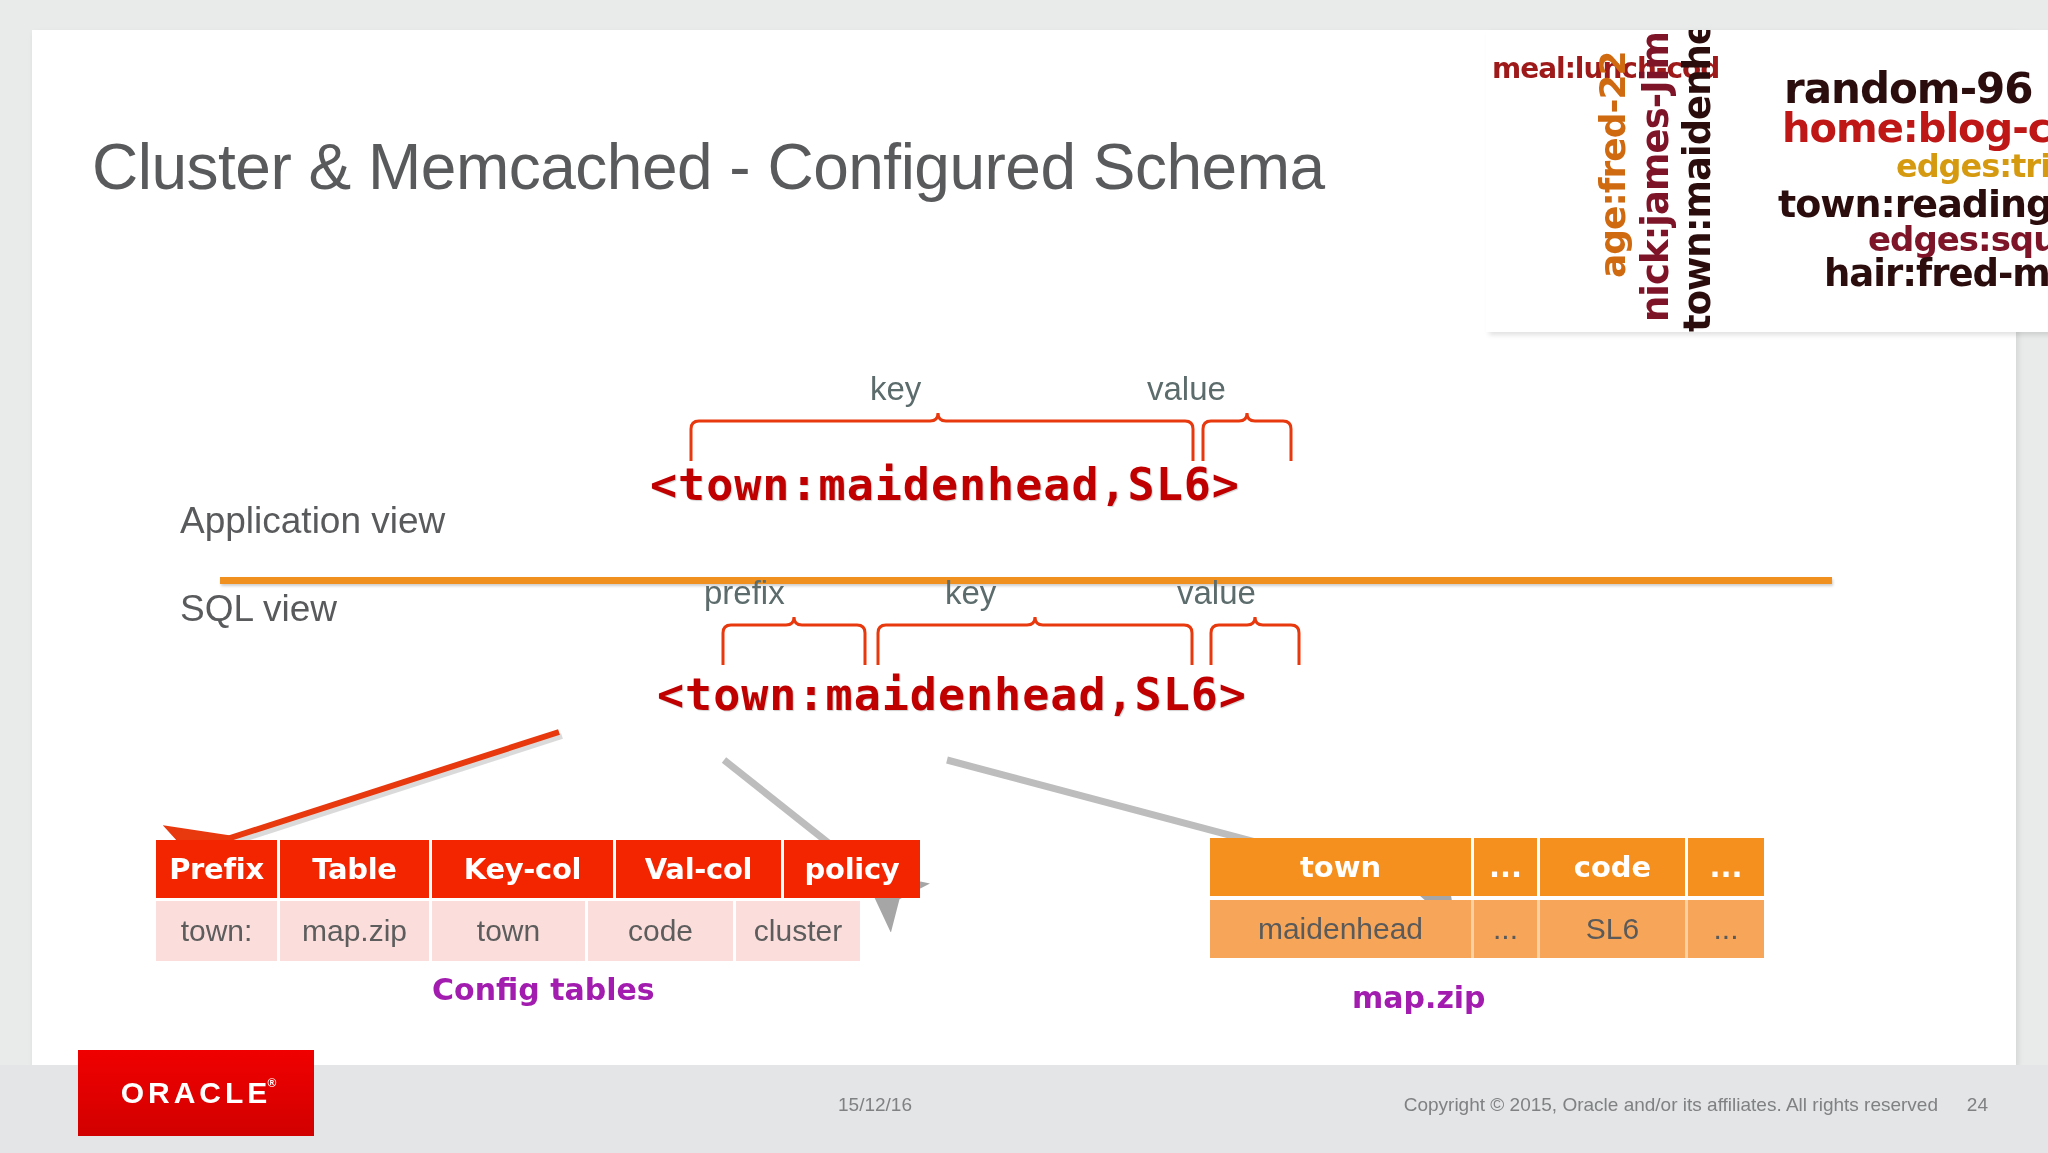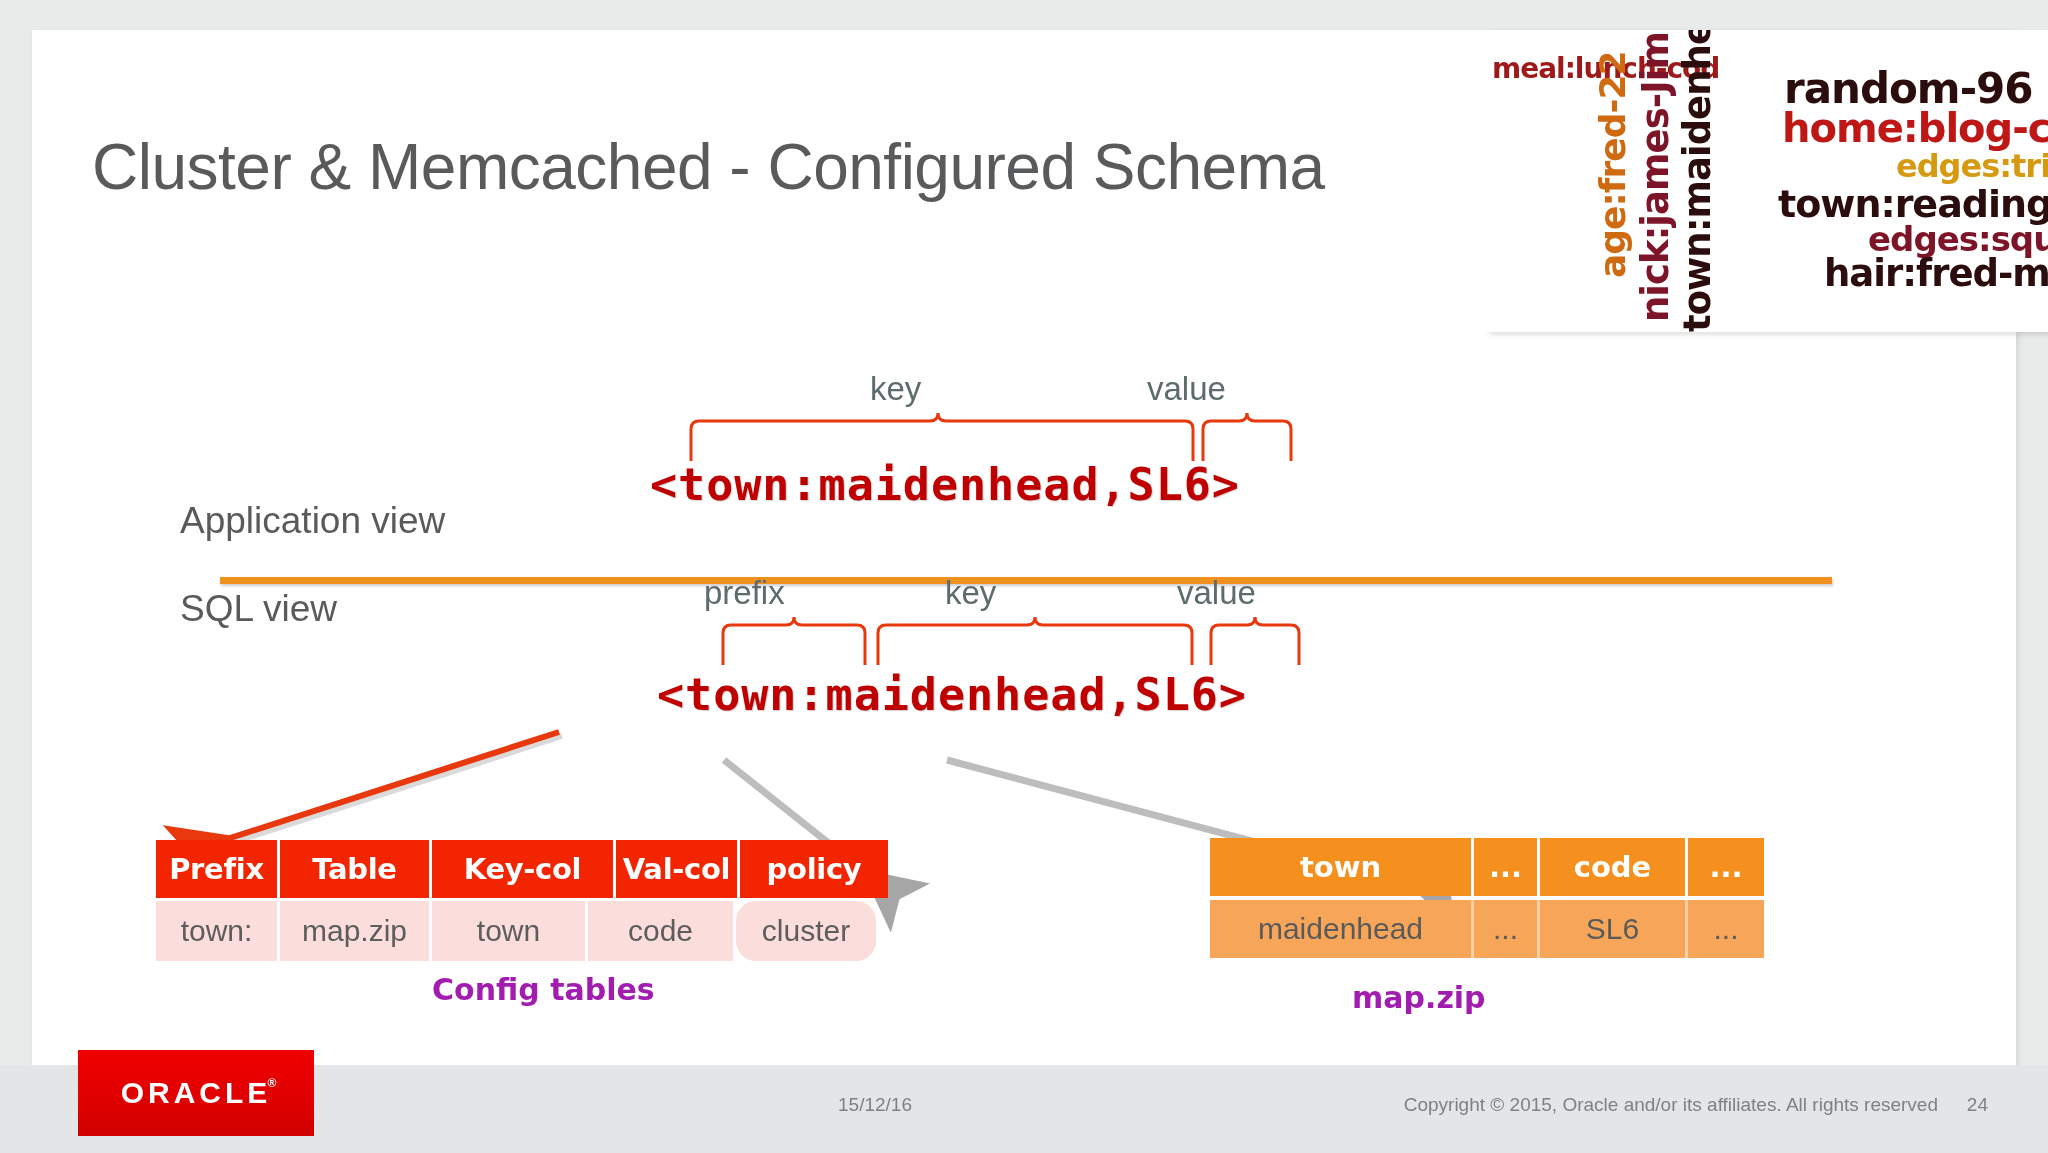--- a/index.html
+++ b/index.html
@@ -233,30 +233,30 @@
     <g>
       <line x1="915" y1="730" x2="1412" y2="862" stroke="#bdbdbd" stroke-width="7" marker-end="url(#grayhead)"></line>
     </g>
   </svg>
 
   <div class="tbl" id="cfg-table">
     <div class="trow hdr">
         <div class="cell" style="width: 124px;">Prefix</div>
         <div class="cell" style="width: 152px;">Table</div>
         <div class="cell" style="width: 184px;">Key-col</div>
-        <div class="cell" style="width: 124px;">Val-col</div>
-        <div class="cell" style="width: 148px; text-align: center;">policy</div>
+        <div class="cell" style="width: 168px;">Val-col</div>
+        <div class="cell" style="width: 136px; text-align: center;">policy</div>
       </div>
     <div class="body">
         <div class="trow">
           <div class="cell" style="width: 124px;">town:</div>
           <div class="cell" style="width: 152px;">map.zip</div>
           <div class="cell" style="width: 156px;">town</div>
           <div class="cell" style="width: 148px;">code</div>
-          <div class="cell" style="width: 140px; border-radius: 20px;">cluster</div>
+          <div class="cell" style="width: 124px;">cluster</div>
         </div>
       </div>
   </div>
   <div class="caption" style="left:400px;top:942px;">Config tables</div>
 
   <div class="tbl" id="map-table">
     <div class="trow hdr">
         <div class="cell" style="width: 264px;">town</div>
         <div class="cell" style="width: 66px;">...</div>
         <div class="cell" style="width: 148px;">code</div>

